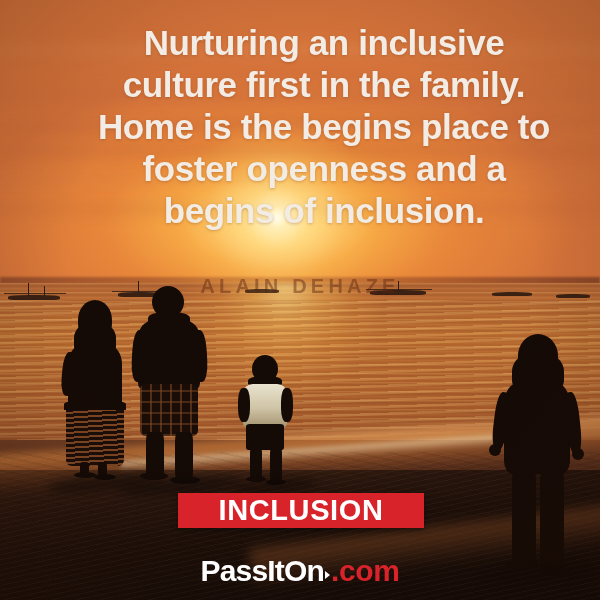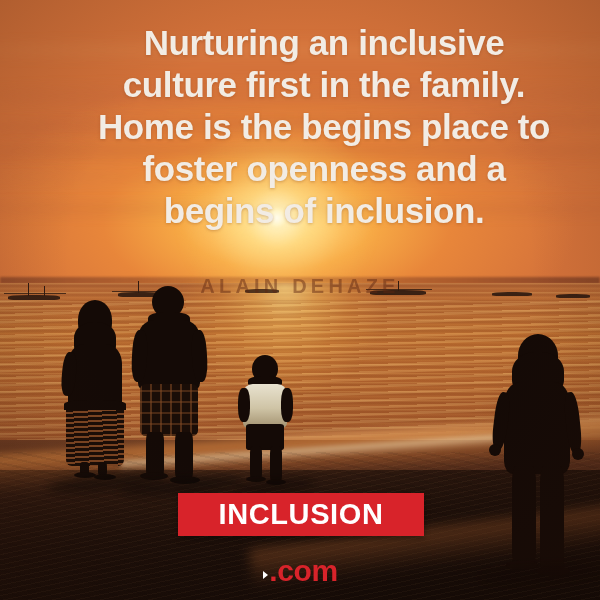--- a/index.html
+++ b/index.html
@@ -151,21 +151,21 @@
     font-size:20px;
     font-weight:700;
     letter-spacing:4.2px;
     color:rgba(92,38,18,.46);
     text-transform:uppercase;
     margin-top:23px;
   }
 
   
   .banner{
-    position:absolute;left:178px;top:493px;width:246px;height:43px;
+    position:absolute;left:178px;top:493px;width:246px;height:35px;
     background:#d8232a;
     display:flex;align-items:center;justify-content:center;
     box-shadow:0 2px 6px rgba(0,0,0,.35);
   }
   .banner-label{
     color:#ffffff;font-weight:700;font-size:29px;letter-spacing:.6px;
     line-height:1;
   }
 
   
@@ -339,17 +339,18 @@
     <span class="ln">begins of inclusion.</span>
   </div>
 
   <div class="author">ALAIN DEHAZE</div>
 
   <div class="banner">
     <span class="banner-label">INCLUSION</span>
   </div>
 
   <div class="logo">
+    <span class="logo-main">PassItOn</span>
     <span class="logo-tri"></span>
     <span class="logo-tld">.com</span>
   </div>
 
 </div>
 
 </body></html>

